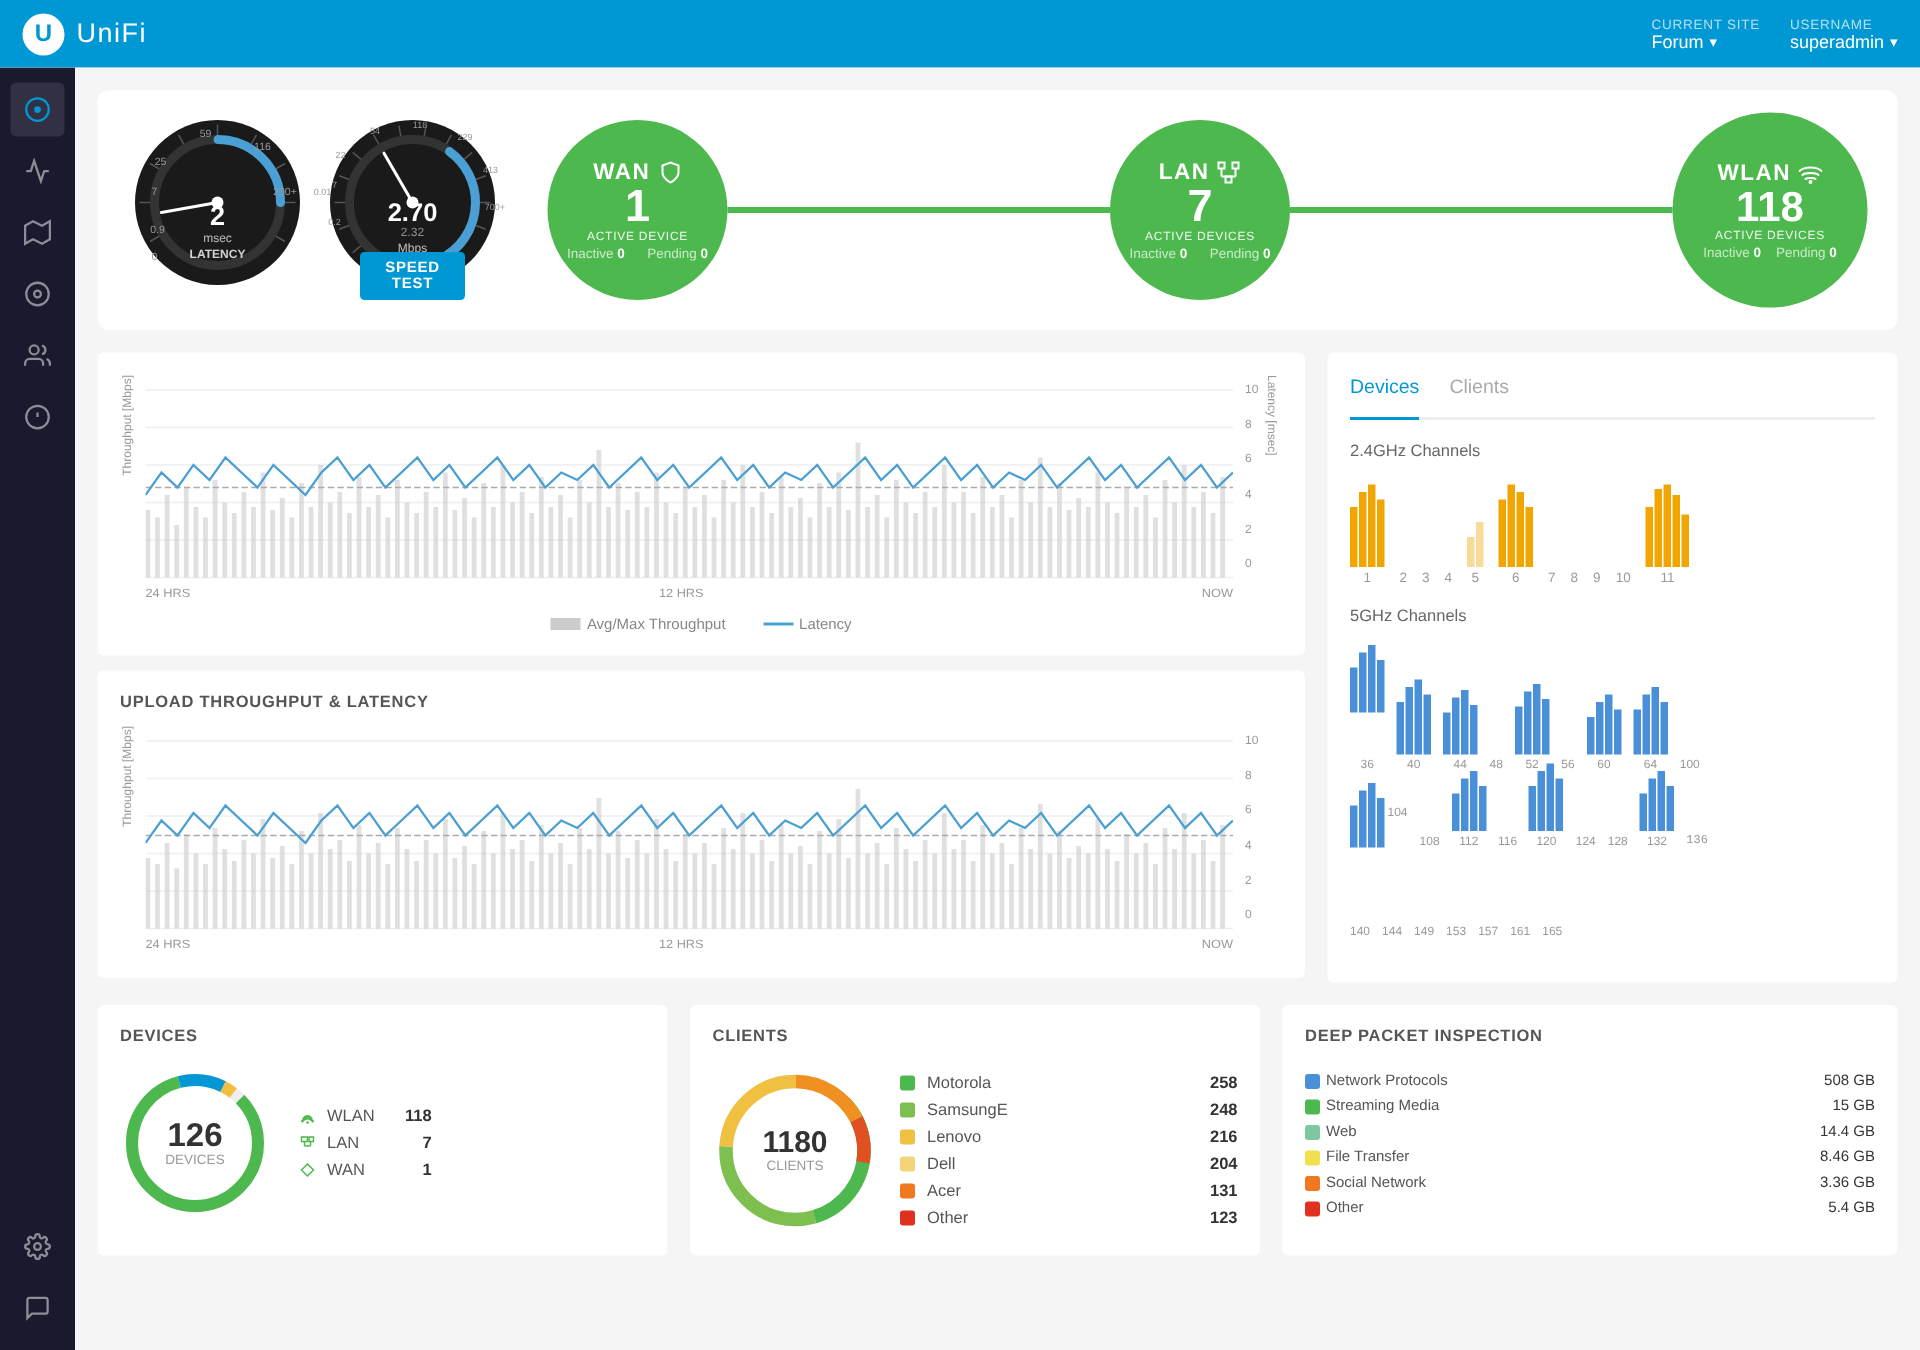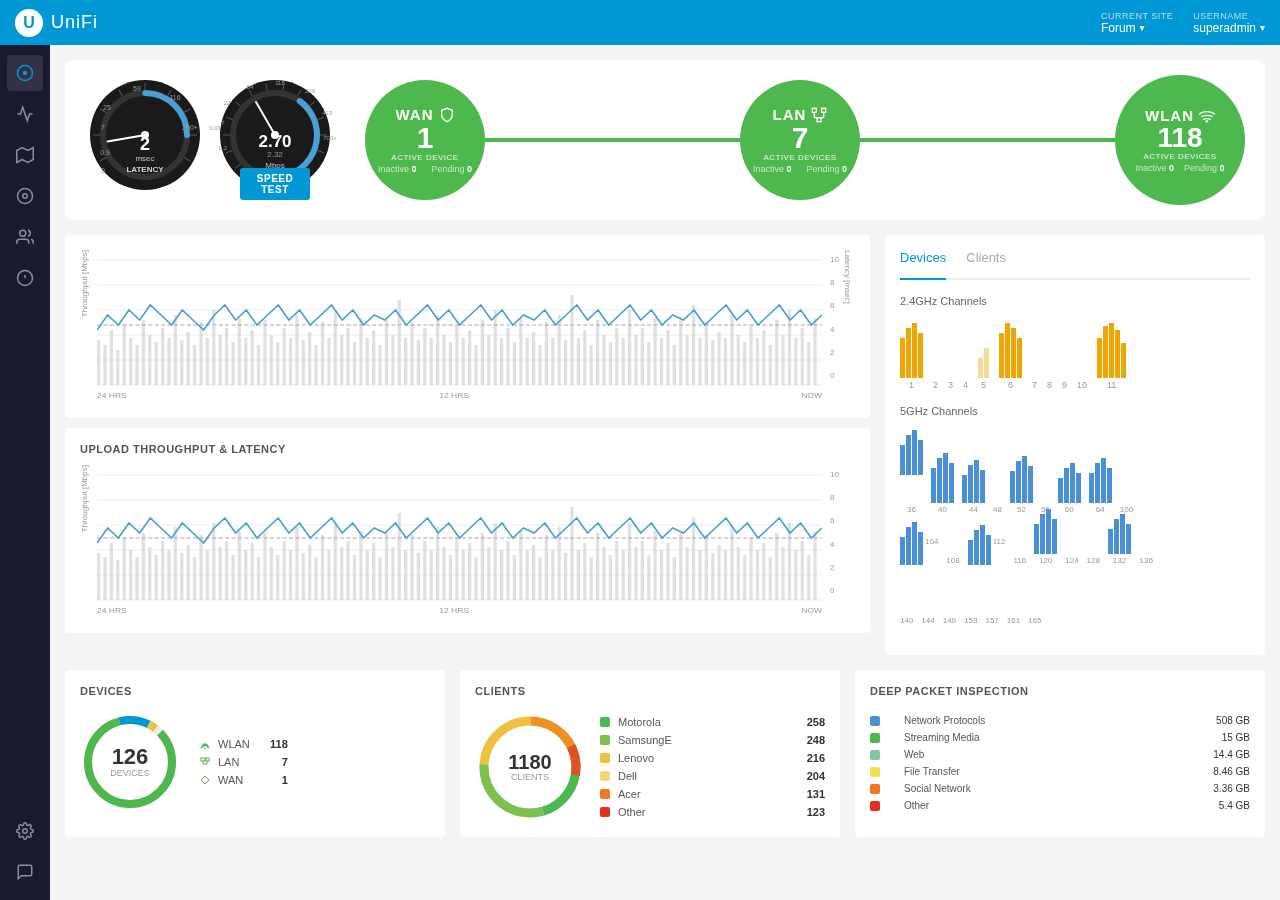--- a/index.html
+++ b/index.html
@@ -76,21 +76,21 @@
     .clients-section { display: flex; align-items: center; gap: 15px; }
     .client-table { flex: 1; }
     .client-row { display: flex; align-items: center; gap: 8px; padding: 3px 0; font-size: 11px; }
     .client-icon { width: 10px; height: 10px; border-radius: 1px; flex-shrink: 0; }
     .client-name { flex: 1; color: #555; }
     .client-count { font-weight: bold; color: #333; }
 
     
     .dpi-section { display: flex; gap: 15px; align-items: flex-start; }
     .dpi-legend { flex: 1; }
-    .dpi-row { display: flex; align-items: center; gap: 24px; padding: 3px 0; font-size: 10px; color: #555; }
+    .dpi-row { display: flex; align-items: center; gap: 4px; padding: 3px 0; font-size: 10px; color: #555; }
     .dpi-dot { width: 10px; height: 10px; border-radius: 2px; flex-shrink: 0; }
     .dpi-value { margin-left: auto; color: #333; font-weight: 500; }
 
     
     .chart-legend { display: flex; gap: 25px; align-items: center; justify-content: center; margin-top: 8px; font-size: 10px; color: #888; }
     .legend-line { width: 20px; height: 2px; background: #4a9fd4; display: inline-block; vertical-align: middle; margin-right: 4px; }
     .legend-rect { width: 20px; height: 8px; background: #ccc; display: inline-block; vertical-align: middle; margin-right: 4px; }
   </style>
 </head>
 <body>
@@ -476,20 +476,24 @@
             </div>
             <div style="width:25px; display:flex; flex-direction:column; justify-content:space-between; font-size:8px; color:#999; height:135px; padding:5px 0;">
               <span>10</span>
                 <span>8</span>
                 <span>6</span>
                 <span>4</span>
                 <span>2</span>
                 <span>0</span>
             </div>
           </div>
+          <div class="chart-legend">
+            <span><span class="legend-rect"></span><span>Avg/Max Throughput</span></span>
+            <span><span class="legend-line"></span><span>Latency</span></span>
+          </div>
         </div>
 
         <div class="chart-panel">
           <div class="chart-title">UPLOAD THROUGHPUT &amp; LATENCY</div>
           <div style="display:flex; gap:8px; align-items:flex-start;">
             <div style="font-size:8px; color:#999; writing-mode:vertical-rl; transform:rotate(180deg); padding-top:5px; white-space:nowrap;">Throughput [Mbps]</div>
             <div style="flex:1; position:relative;">
               <svg width="100%" height="150" viewBox="0 0 680 150" preserveAspectRatio="none">
                 <line x1="0" y1="10" x2="680" y2="10" stroke="#eee" stroke-width="1"></line>
                 <line x1="0" y1="35" x2="680" y2="35" stroke="#eee" stroke-width="1"></line>
@@ -795,21 +799,21 @@
                 <div style="width:5px; height:38px; background:#4a90d9;"></div>
                 <div style="width:5px; height:43px; background:#4a90d9;"></div>
                 <div style="width:5px; height:33px; background:#4a90d9;"></div>
               </div>
               <span style="font-size:8px; color:#999;">104</span>
             </div>
             <div style="display:flex; flex-direction:column; align-items:center; gap:2px;">
               <div style="height:48px;"></div>
               <span style="font-size:8px; color:#999;">108</span>
             </div>
-            <div style="display:flex; flex-direction:row; align-items:center; gap:2px;">
+            <div style="display:flex; flex-direction:column; align-items:center; gap:2px;">
               <div style="display:flex; gap:1px; align-items:flex-end; height:48px;">
                 <div style="width:5px; height:25px; background:#4a90d9;"></div>
                 <div style="width:5px; height:35px; background:#4a90d9;"></div>
                 <div style="width:5px; height:40px; background:#4a90d9;"></div>
                 <div style="width:5px; height:30px; background:#4a90d9;"></div>
               </div>
               <span style="font-size:8px; color:#999;">112</span>
             </div>
             <div style="display:flex; flex-direction:column; align-items:center; gap:2px;">
               <div style="height:48px;"></div>

